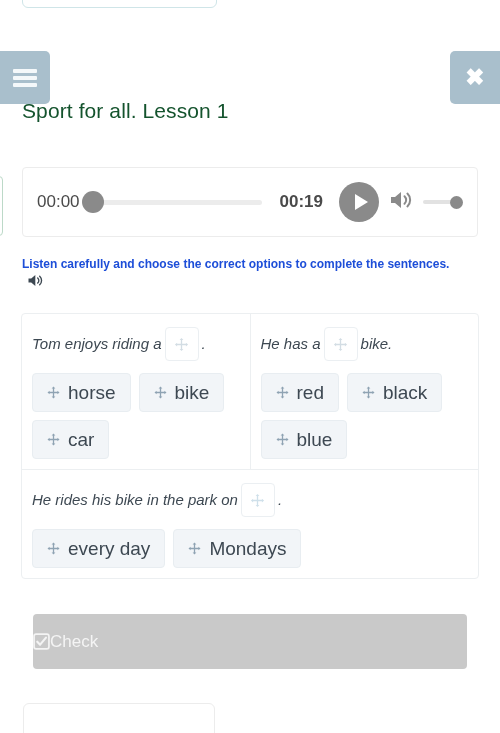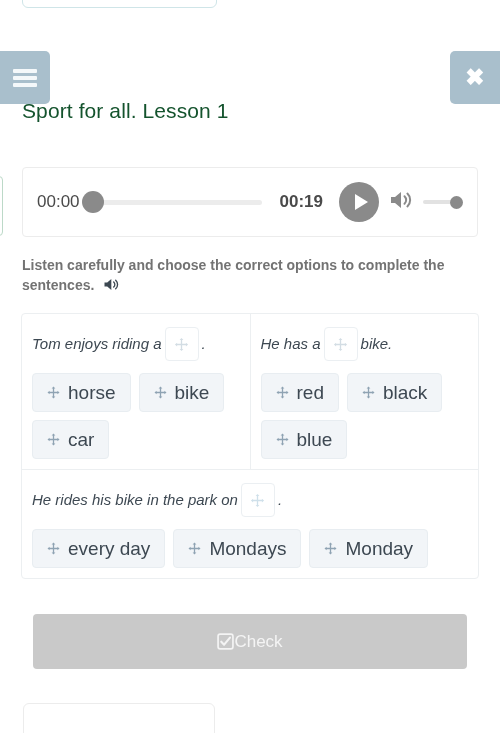--- a/index.html
+++ b/index.html
@@ -151,24 +151,24 @@
   }
   .vol-track { position: absolute; left: 0; right: 8px; height: 4px; background: #e2e2e2; border-radius: 2px; }
   .vol-thumb { position: absolute; right: 0; width: 13px; height: 13px; border-radius: 50%; background: #8a8a8a; }
 
   
   .instruction {
     position: absolute;
     top: 256px;
     left: 22px;
     width: 450px;
-    font-size: 14px;
+    font-size: 12px;
     font-weight: bold;
     line-height: 1.42;
-    color: #737373;
+    color: #1d4ed8;
   }
   .inline-speaker { display: inline-block; vertical-align: -2px; margin-left: 5px; }
 
   
   .exercise {
     position: absolute;
     top: 313px;
     left: 21px;
     width: 458px;
     border: 1px solid #eceff1;
@@ -236,21 +236,21 @@
     width: 434px;
     height: 55px;
     background: #c9c9c9;
     border: none;
     border-radius: 4px;
     color: #f4f4f4;
     font-size: 17px;
     font-family: "Liberation Sans", sans-serif;
     display: flex;
     align-items: center;
-    justify-content: center;
+    justify-content: flex-start;
     cursor: default;
   }
 
   
   .bottom-stub {
     position: absolute;
     bottom: -16px;
     left: 23px;
     width: 192px;
     height: 46px;
@@ -402,26 +402,20 @@
             <path d="M8 0.6 L10.3 3.2 H8.8 V7.2 H12.8 V5.7 L15.4 8 L12.8 10.3 V8.8 H8.8 V12.8 H10.3 L8 15.4 L5.7 12.8 H7.2 V8.8 H3.2 V10.3 L0.6 8 L3.2 5.7 V7.2 H7.2 V3.2 H5.7 Z" fill="#8fa3b3"></path>
           </svg>
           <span>every day</span>
         </span>
         <span class="chip">
           <svg width="13" height="13" viewBox="0 0 16 16" aria-hidden="true">
             <path d="M8 0.6 L10.3 3.2 H8.8 V7.2 H12.8 V5.7 L15.4 8 L12.8 10.3 V8.8 H8.8 V12.8 H10.3 L8 15.4 L5.7 12.8 H7.2 V8.8 H3.2 V10.3 L0.6 8 L3.2 5.7 V7.2 H7.2 V3.2 H5.7 Z" fill="#8fa3b3"></path>
           </svg>
           <span>Mondays</span>
         </span>
-        <span class="chip">
-          <svg width="13" height="13" viewBox="0 0 16 16" aria-hidden="true">
-            <path d="M8 0.6 L10.3 3.2 H8.8 V7.2 H12.8 V5.7 L15.4 8 L12.8 10.3 V8.8 H8.8 V12.8 H10.3 L8 15.4 L5.7 12.8 H7.2 V8.8 H3.2 V10.3 L0.6 8 L3.2 5.7 V7.2 H7.2 V3.2 H5.7 Z" fill="#8fa3b3"></path>
-          </svg>
-          <span>Monday</span>
-        </span>
       </div>
     </div>
   </div>
 
 </div>
 
 <button class="check-btn">
   <svg width="17" height="17" viewBox="0 0 16 16" aria-hidden="true">
     <rect x="1" y="1" width="14" height="14" rx="2" fill="none" stroke="#f4f4f4" stroke-width="1.6"></rect>
     <path d="M4 8.2 L6.7 11 L12.2 4.4" fill="none" stroke="#f4f4f4" stroke-width="2" stroke-linecap="round" stroke-linejoin="round"></path>

